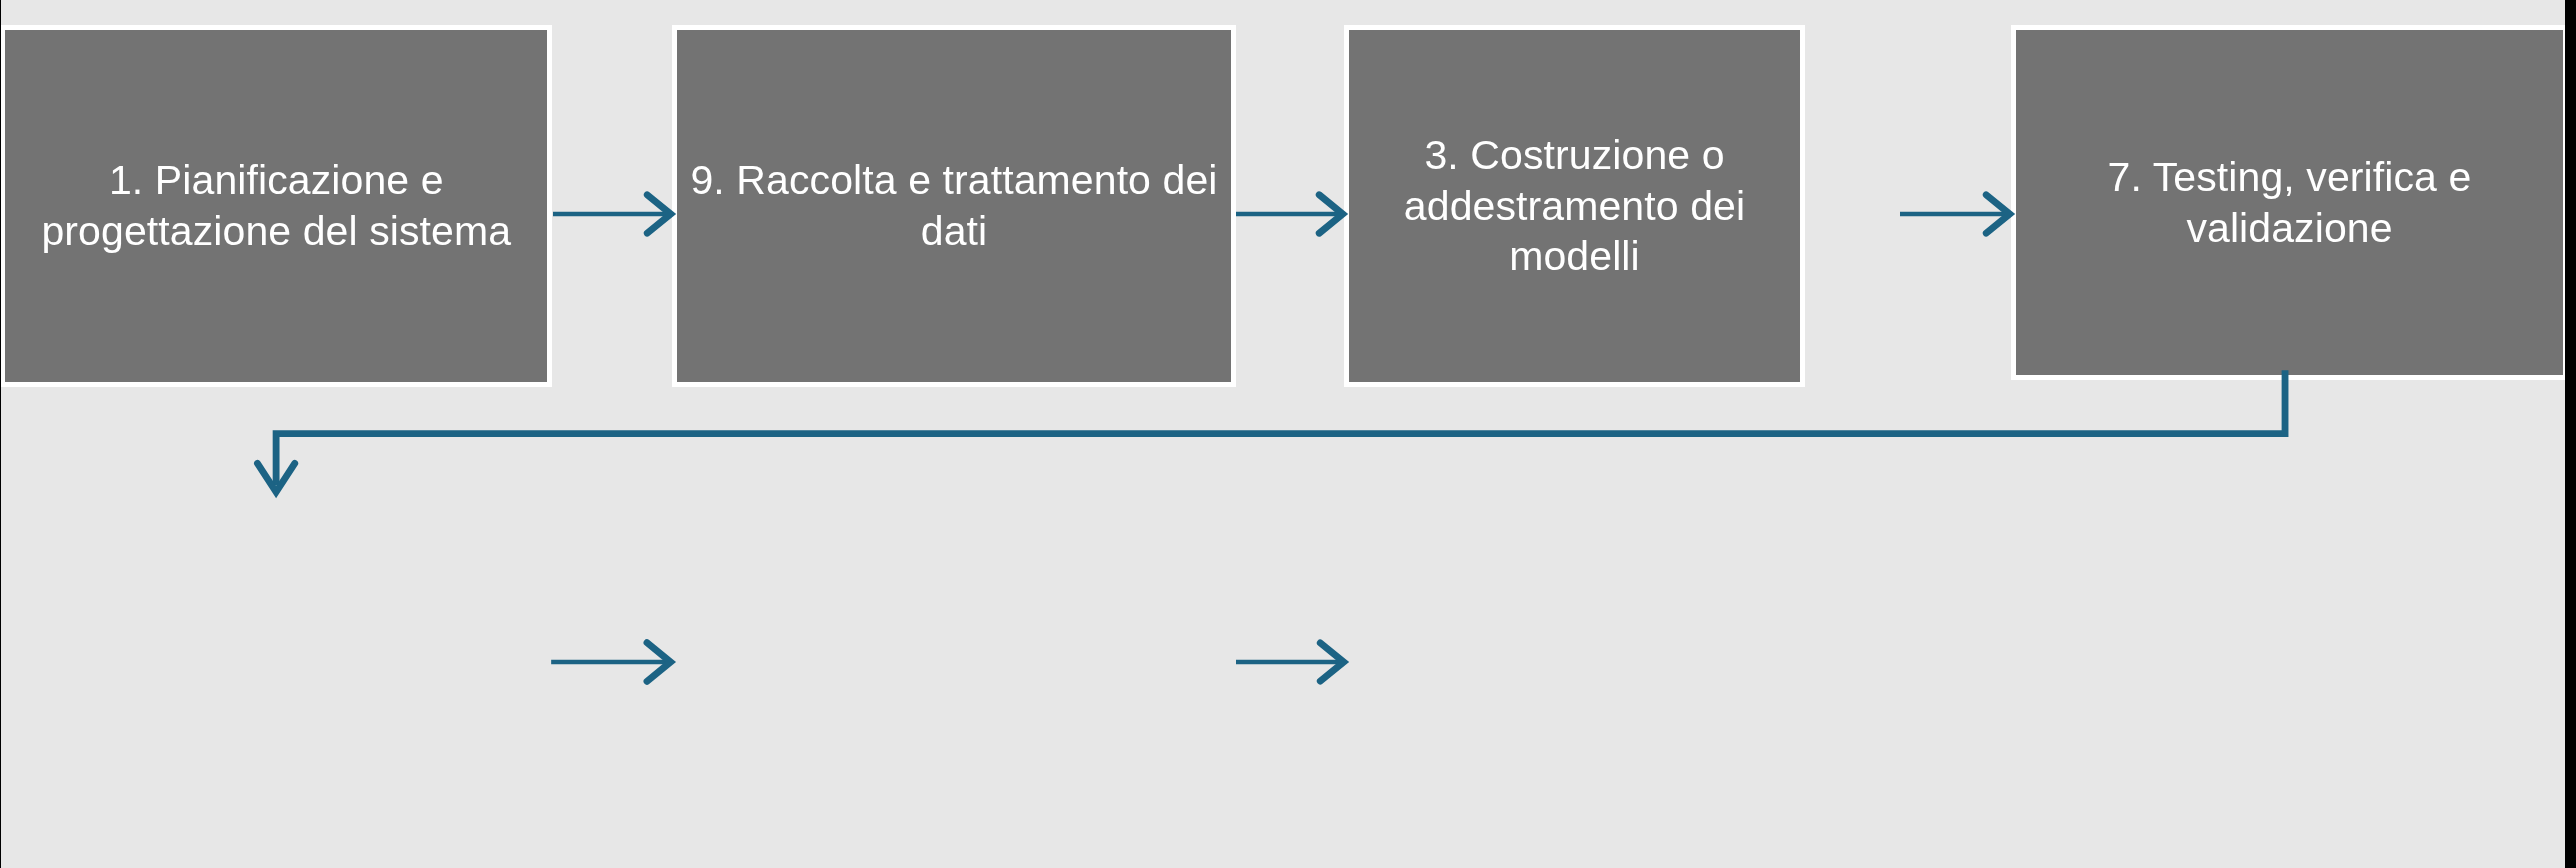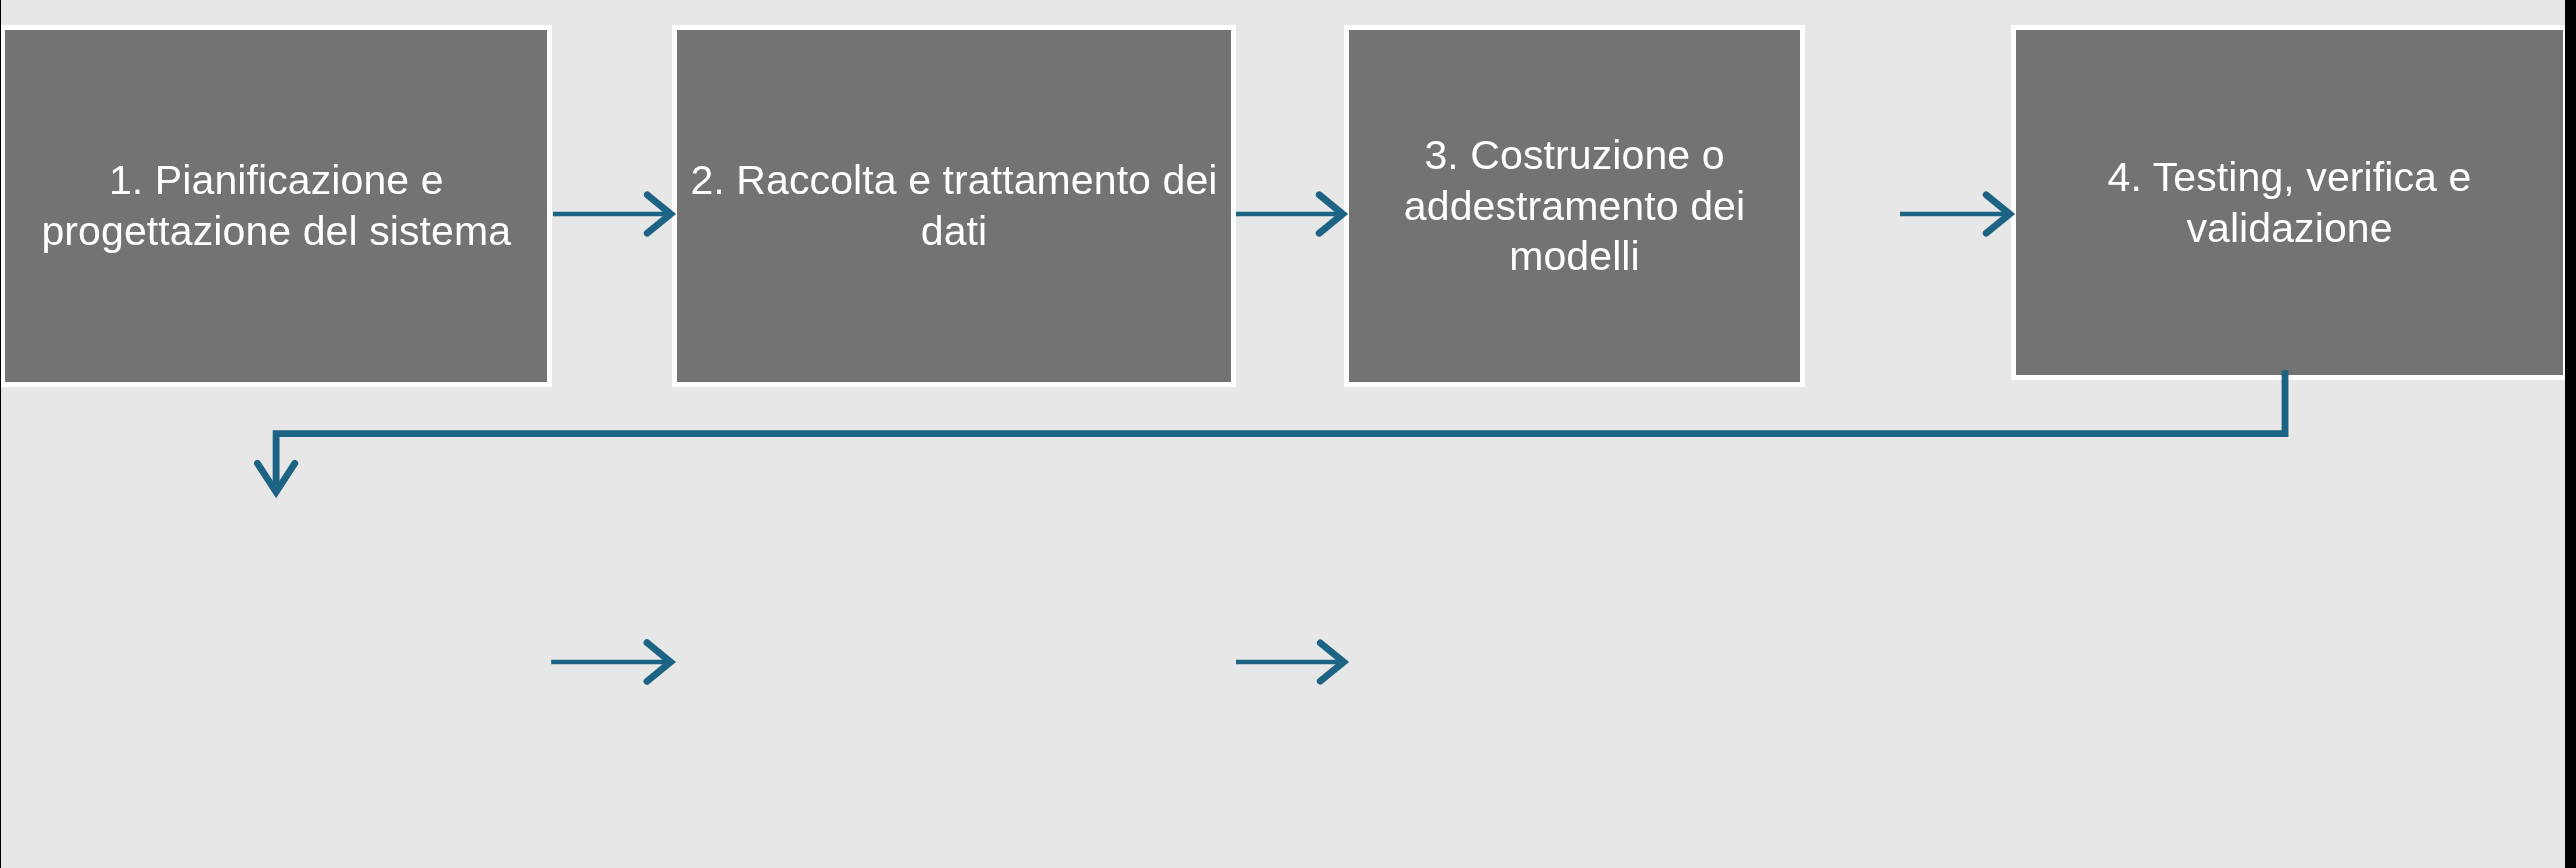--- a/index.html
+++ b/index.html
@@ -70,29 +70,29 @@
 </head>
 <body>
 
 <div id="canvas">
 
   <div class="node" style="left:4.3px; top:30px; width:542px; height:352px;">
     <span class="node-label">1. Pianificazione e progettazione del sistema</span>
   </div>
 
   <div class="node" style="left:676px; top:30px; width:554px; height:352px;">
-    <span class="node-label">2. Raccolta e trattamento dei dati</span>
+    <span class="node-label">9. Raccolta e trattamento dei dati</span>
   </div>
 
   <div class="node" style="left:1348px; top:30px; width:451px; height:352px;">
     <span class="node-label">3. Costruzione o addestramento dei modelli</span>
   </div>
 
   <div class="node" style="left:2015px; top:30px; width:547px; height:345px;">
-    <span class="node-label">4. Testing, verifica e validazione</span>
+    <span class="node-label">7. Testing, verifica e validazione</span>
   </div>
 
 
 
 
   <svg class="connector" style="left:552px; top:186px; width:124px; height:56px;" viewBox="0 0 200 90">
     <line class="conn-line" x1="0" y1="45" x2="188" y2="45"></line>
     <polyline class="conn-head" points="152,14 190,45 152,76"></polyline>
   </svg>
 

